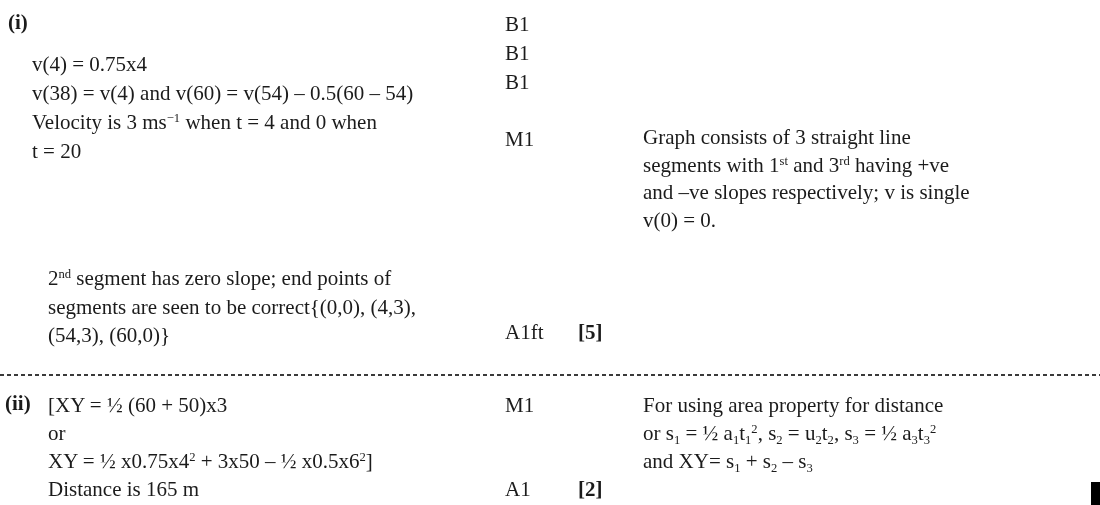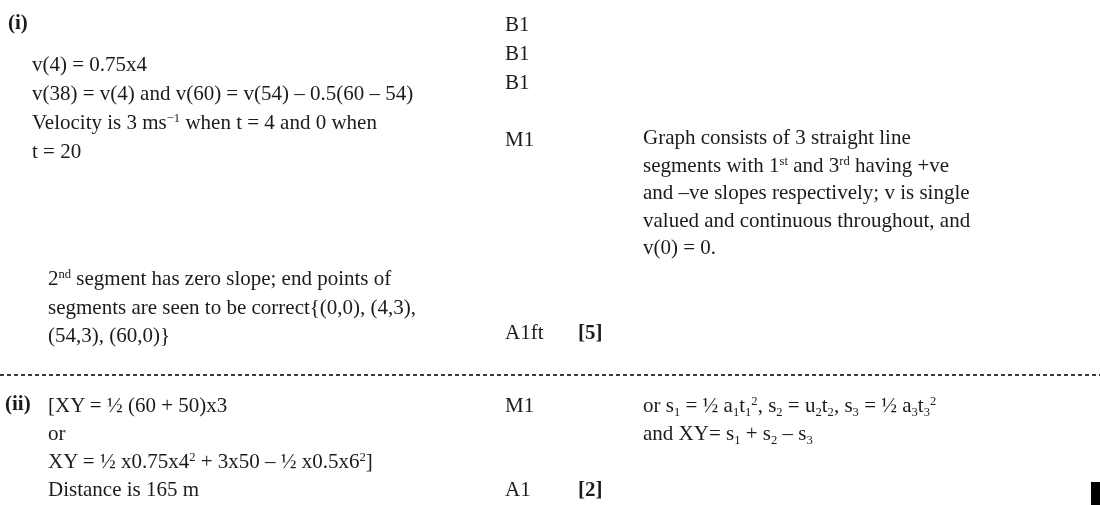--- a/index.html
+++ b/index.html
@@ -75,21 +75,20 @@
   <div class="abs mark" style="left:505px; top:12px;">B1</div>
   <div class="abs mark" style="left:505px; top:41px;">B1</div>
   <div class="abs mark" style="left:505px; top:70px;">B1</div>
 
   <div class="abs mark" style="left:505px; top:127px;">M1</div>
 
   <div class="abs block" style="left:643px; top:124px;font-family:Liberation Serif, serif; --lh:27.5px;">
       <div class="tline">Graph consists of 3 straight line</div>
       <div class="tline">segments with 1<sup>st</sup> and 3<sup>rd</sup> having +ve</div>
       <div class="tline">and –ve slopes respectively; v is single</div>
-      <div class="tline">valued and continuous throughout, and</div>
       <div class="tline">v(0) = 0.</div>
     </div>
 
   <div class="abs block" style="left:48px; top:264px; --lh:28.5px;">
       <div class="tline">2<sup>nd</sup> segment has zero slope; end points of</div>
       <div class="tline">segments are seen to be correct{(0,0), (4,3),</div>
       <div class="tline">(54,3), (60,0)}</div>
     </div>
 
   <div class="abs mark" style="left:505px; top:320px;">A1ft</div>
@@ -102,20 +101,21 @@
   <div class="abs block" style="left:48px; top:391px; --lh:28px;">
       <div class="tline">[XY = ½ (60 + 50)x3</div>
       <div class="tline">or</div>
       <div class="tline">XY = ½ x0.75x4<sup>2</sup> + 3x50 – ½ x0.5x6<sup>2</sup>]</div>
       <div class="tline">Distance is 165 m</div>
     </div>
 
   <div class="abs mark" style="left:505px; top:393px;">M1</div>
 
   <div class="abs block" style="left:643px; top:391px; --lh:28px;">
+      <div class="tline">For using area property for distance</div>
       <div class="tline">or s<sub>1</sub> = ½ a<sub>1</sub>t<sub>1</sub><sup>2</sup>, s<sub>2</sub> = u<sub>2</sub>t<sub>2</sub>, s<sub>3</sub> = ½ a<sub>3</sub>t<sub>3</sub><sup>2</sup></div>
       <div class="tline">and XY= s<sub>1</sub> + s<sub>2</sub> – s<sub>3</sub></div>
     </div>
 
   <div class="abs mark" style="left:505px; top:477px;">A1</div>
   <div class="abs mark bold" style="left:578px; top:477px;">[2]</div>
 
   <div class="edge-artifact"></div>
 
 </div>

